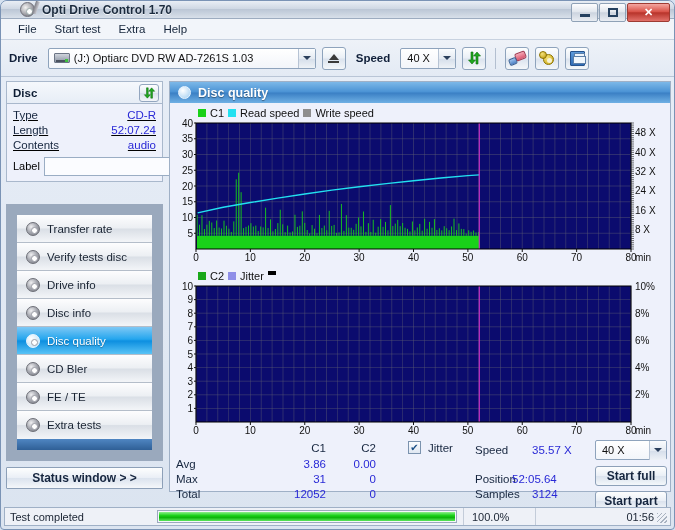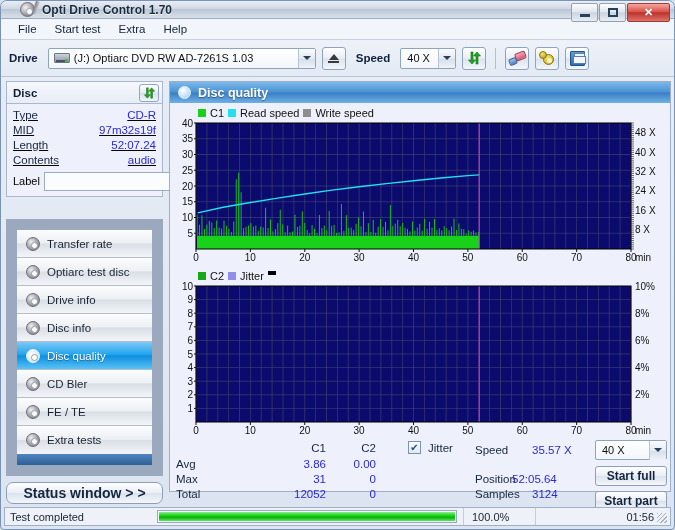--- a/index.html
+++ b/index.html
@@ -177,23 +177,23 @@
     text-shadow: 0 1px 1px rgba(0,0,0,.35);
   }
   .nav-ico { width:14px;height:14px;border-radius:50%;
      background: radial-gradient(circle at 35% 32%, #f0f0f2 0%, #a9abb3 45%, #75777f 100%);
      border:1px solid #6d6f77; position:relative; flex:0 0 auto;}
   .nav-ico:after{content:"";position:absolute;left:4px;top:4px;width:5px;height:5px;border-radius:50%;background:#fff;border:1px solid #9b9da6;}
   .nav-item.active .nav-ico{ background: radial-gradient(circle at 35% 32%, #ffffff 0%, #dff0fb 45%, #bfe0f6 100%); border-color:#eaf6ff;}
   .nav-strip { height: 11px; background: linear-gradient(180deg,#4f86c2,#2f5f96); }
   .status-win-btn {
     margin-top:6px; height:22px; width:100%;
-    border:1px solid #8da0b8; border-radius:7px;
+    border:1px solid #8da0b8; border-radius:1px;
     background: linear-gradient(180deg,#fdfefe 0%,#eaeff6 48%,#dbe3ee 52%,#f4f7fa 100%);
-    font-size:14px; font-weight:bold; color:#16263f;
+    font-size:12px; font-weight:bold; color:#16263f;
     display:flex;align-items:center;justify-content:center;
   }
   
   .right-col { flex:1; padding: 4px 5px 0 2px; display:flex; flex-direction:column; }
   .main-frame { border:1px solid #9fb0c6; background:#eef1fb; flex:1; display:flex; flex-direction:column; }
   .section-head {
     height: 21px; display:flex; align-items:center; gap:7px; padding-left:8px;
     background: linear-gradient(180deg,#7cb8e8 0%,#4a92d4 48%,#3a7fc4 52%,#6fb0e4 100%);
     color:#fff; font-weight:bold; font-size:12.5px;
     text-shadow:0 1px 1px rgba(0,0,0,.4);
@@ -331,24 +331,20 @@
           </svg>
         </div>
       </div>
 
       <div class="disc-box">
         <div class="disc-row">
           <span class="k">Type</span>
           <span class="v">CD-R</span>
         </div>
         <div class="disc-row">
-          <span class="k">MID</span>
-          <span class="v">97m32s19f</span>
-        </div>
-        <div class="disc-row">
           <span class="k">Length</span>
           <span class="v">52:07.24</span>
         </div>
         <div class="disc-row">
           <span class="k">Contents</span>
           <span class="v">audio</span>
         </div>
         <div class="label-row">
           <span class="k">Label</span>
           <input class="label-input" type="text" value="" style="">
@@ -358,21 +354,21 @@
         </div>
       </div>
 
       <div class="nav">
         <div class="nav-item">
           <span class="nav-ico"></span>
           <span>Transfer rate</span>
         </div>
         <div class="nav-item">
           <span class="nav-ico"></span>
-          <span>Optiarc test disc</span>
+          <span>Verify tests disc</span>
         </div>
         <div class="nav-item">
           <span class="nav-ico"></span>
           <span>Drive info</span>
         </div>
         <div class="nav-item">
           <span class="nav-ico"></span>
           <span>Disc info</span>
         </div>
         <div class="nav-item active">

